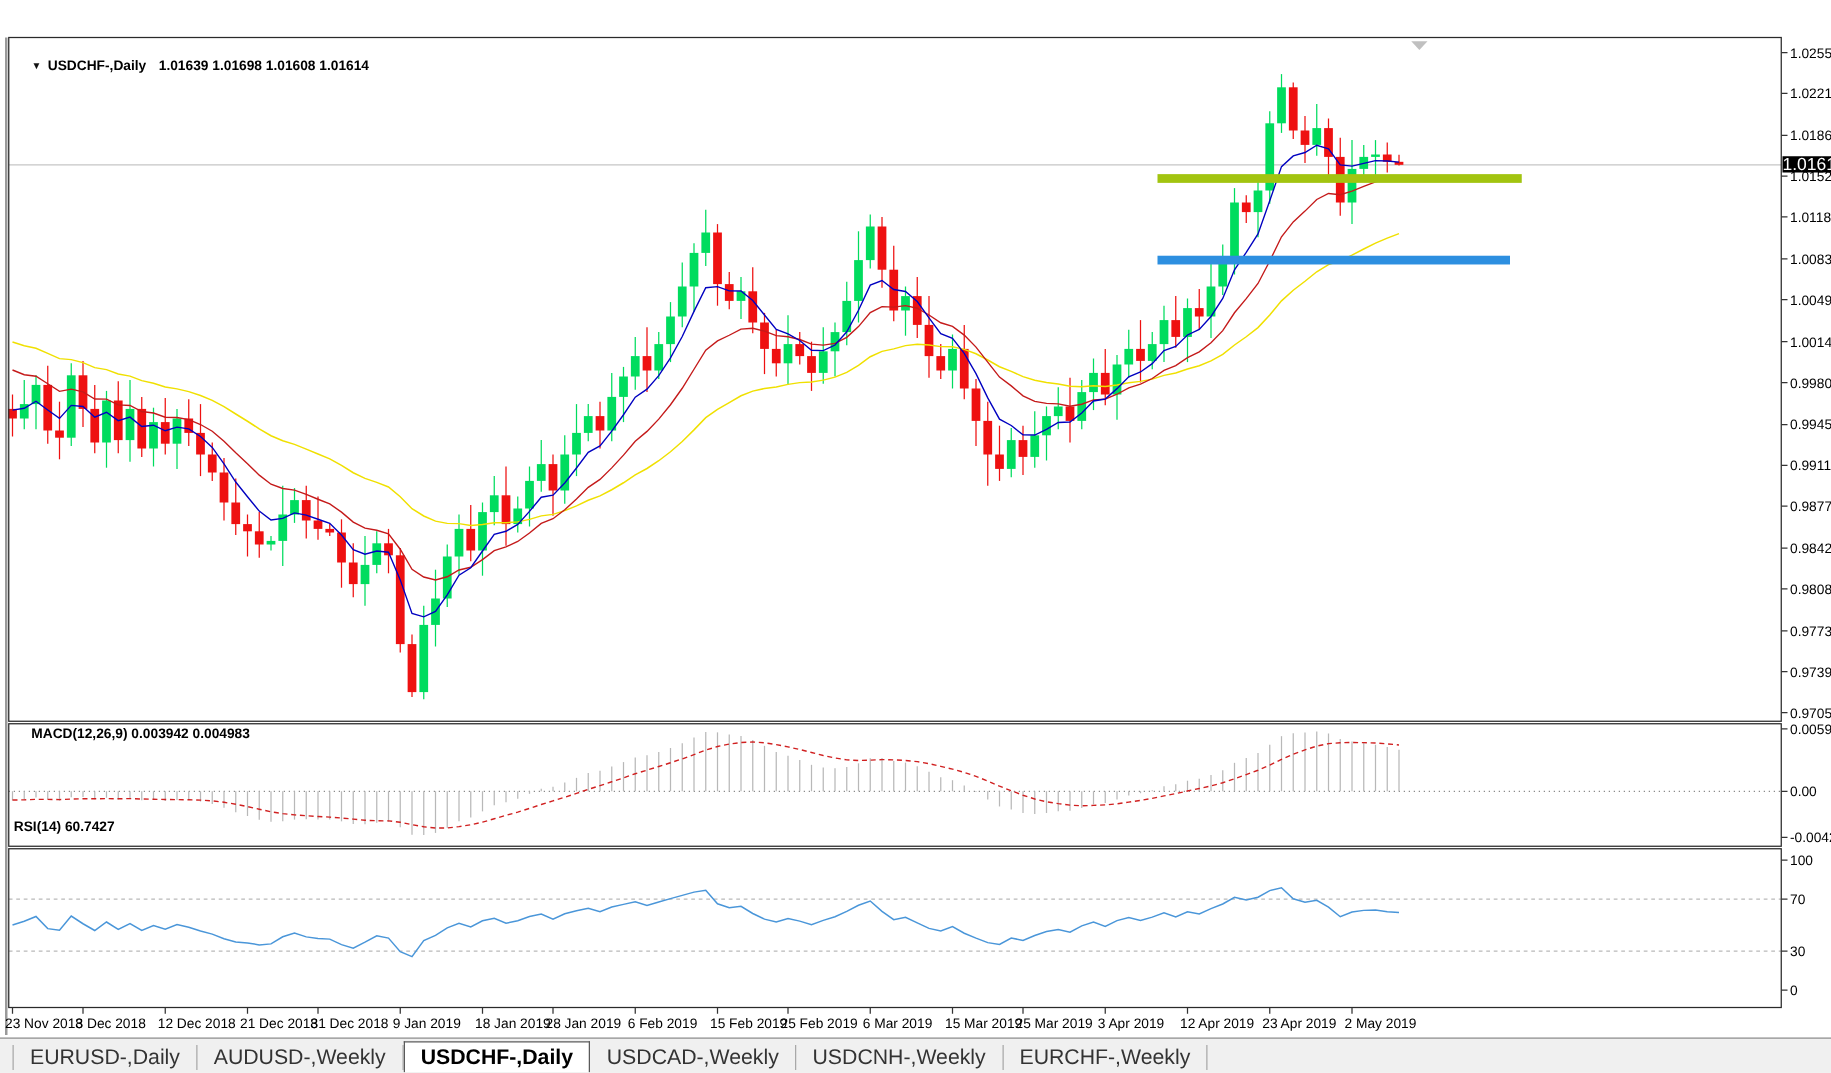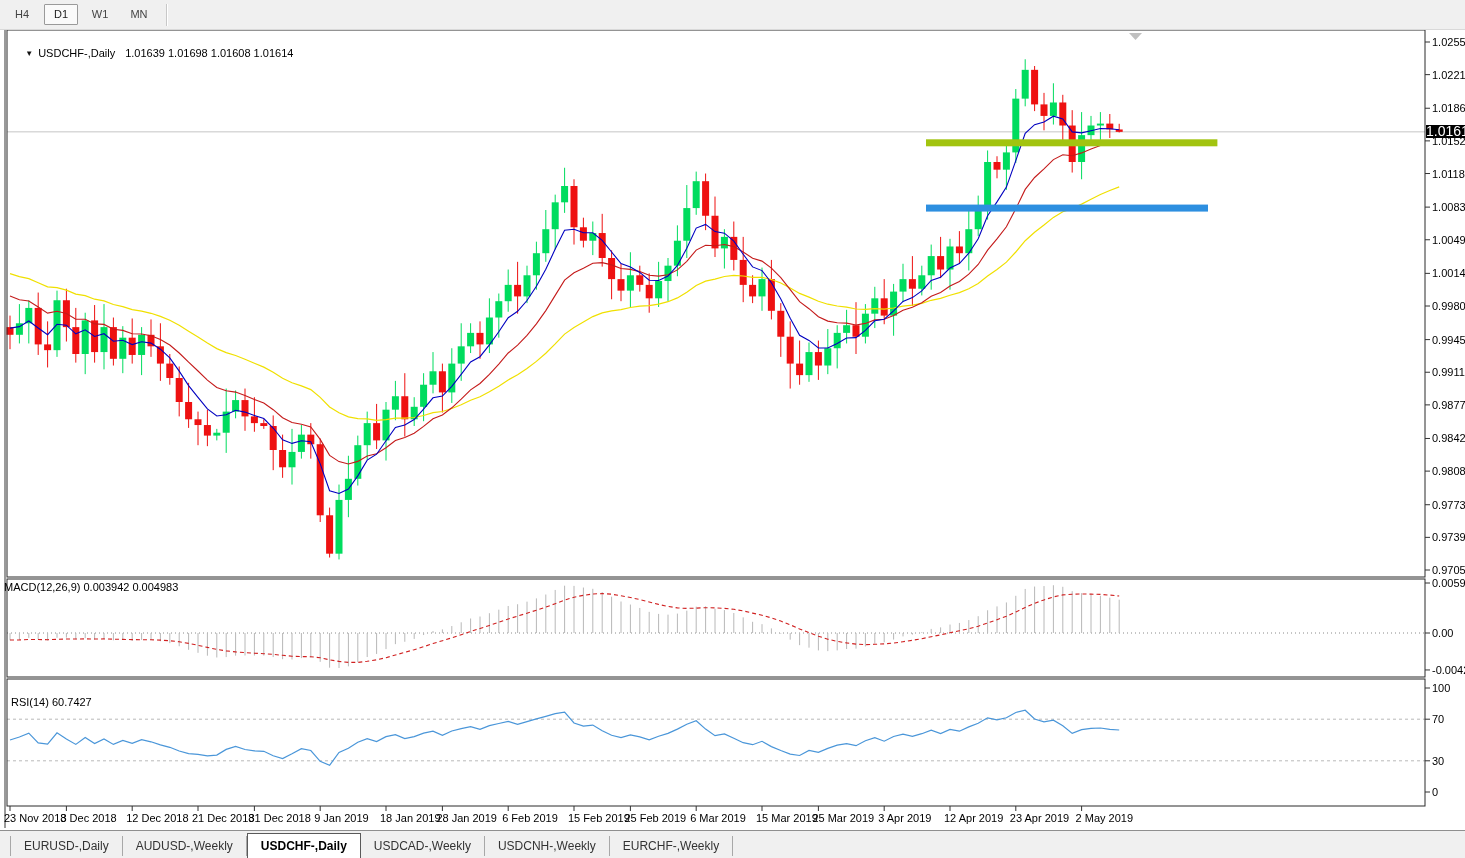--- a/index.html
+++ b/index.html
@@ -8,50 +8,42 @@
   
   #toolbar{position:absolute;left:0;top:0;width:1465px;height:29px;background:#f0f0f0;
            border-bottom:1px solid #d9d9d9;display:flex;align-items:center;z-index:5;}
   .tf-btn{min-width:26px;height:19px;line-height:19px;text-align:center;font-size:11px;color:#444;
           margin-left:5px;padding:0 3px;border:1px solid transparent;cursor:default;}
   .tf-btn.active{background:#fafafa;border:1px solid #9a9a9a;border-radius:1px;color:#222;}
   .tb-sep{width:1px;height:22px;background:#c8c8c8;border-right:1px solid #ffffff;margin-left:10px;}
   
   #chart-svg{position:absolute;left:0;top:0;z-index:1;}
   
-  .flabel{position:absolute;z-index:3;font-size:11px;color:#000;white-space:pre;}
+  .flabel{position:absolute;z-index:3;font-size:11px;color:#000;white-space:pre;font-weight:bold;}
   #hdr{left:13px;top:35px;}
   #hdr .tri{font-size:8px;vertical-align:1px;margin-right:5px;color:#111;}
   #hdr .ohlc{margin-left:10px;}
-  #macd-lab{left:4px;top:581px;}
-  #rsi-lab{left:11px;top:696px;}
+  #macd-lab{left:25px;top:581px;}
+  #rsi-lab{left:11px;top:656px;}
   #price-tag{position:absolute;left:1426px;top:125px;width:39px;height:13px;background:#000;
              color:#fff;font-size:14px;line-height:13px;text-align:center;z-index:4;letter-spacing:0;}
   
   #tabbar{position:absolute;left:0;bottom:0;width:1465px;height:27px;background:#f0f0f0;
           border-top:1px solid #8f8f8f;display:flex;align-items:flex-end;z-index:5;}
-  .tab{height:20px;line-height:20px;font-size:12px;color:#333;padding:0 13px;margin-bottom:2px;
+  .tab{height:20px;line-height:20px;font-size:17px;color:#333;padding:0 13px;margin-bottom:2px;
        border-right:1px solid #a8a8a8;cursor:default;}
   .tab.active{background:#ffffff;border:1px solid #5a5a5a;border-bottom:none;font-weight:bold;
               color:#000;height:24px;line-height:24px;margin-bottom:0;position:relative;top:0px;}
   .tab-stub{width:10px;height:20px;margin-bottom:2px;border-right:1px solid #a8a8a8;}
 </style>
 </head>
 <body>
 
 <div id="app">
 
-  <div id="toolbar">
-
-  <div class="tf-btn">H4</div>
-      <div class="tf-btn active">D1</div>
-      <div class="tf-btn">W1</div>
-      <div class="tf-btn">MN</div>
-      <div class="tb-sep"></div>
-    </div>
 
   <svg id="chart-svg" width="1465" height="858">
       <rect x="0" y="0" width="1465" height="858" fill="#ffffff"></rect>
       <line x1="5" y1="30" x2="5" y2="828" stroke="#9a9a9a" stroke-width="2"></line>
       <g>
         <line x1="7" y1="131.85600000000034" x2="1425" y2="131.85600000000034" stroke="#C6C6C6" stroke-width="1"></line>
       </g>
       <g>
         <line x1="10" y1="315.60000000000076" x2="10" y2="349.2000000000003" stroke="#EE1111" stroke-width="1"></line>
         <line x1="19.4" y1="304.08000000000095" x2="19.4" y2="343.4400000000009" stroke="#00DC5E" stroke-width="1"></line>

